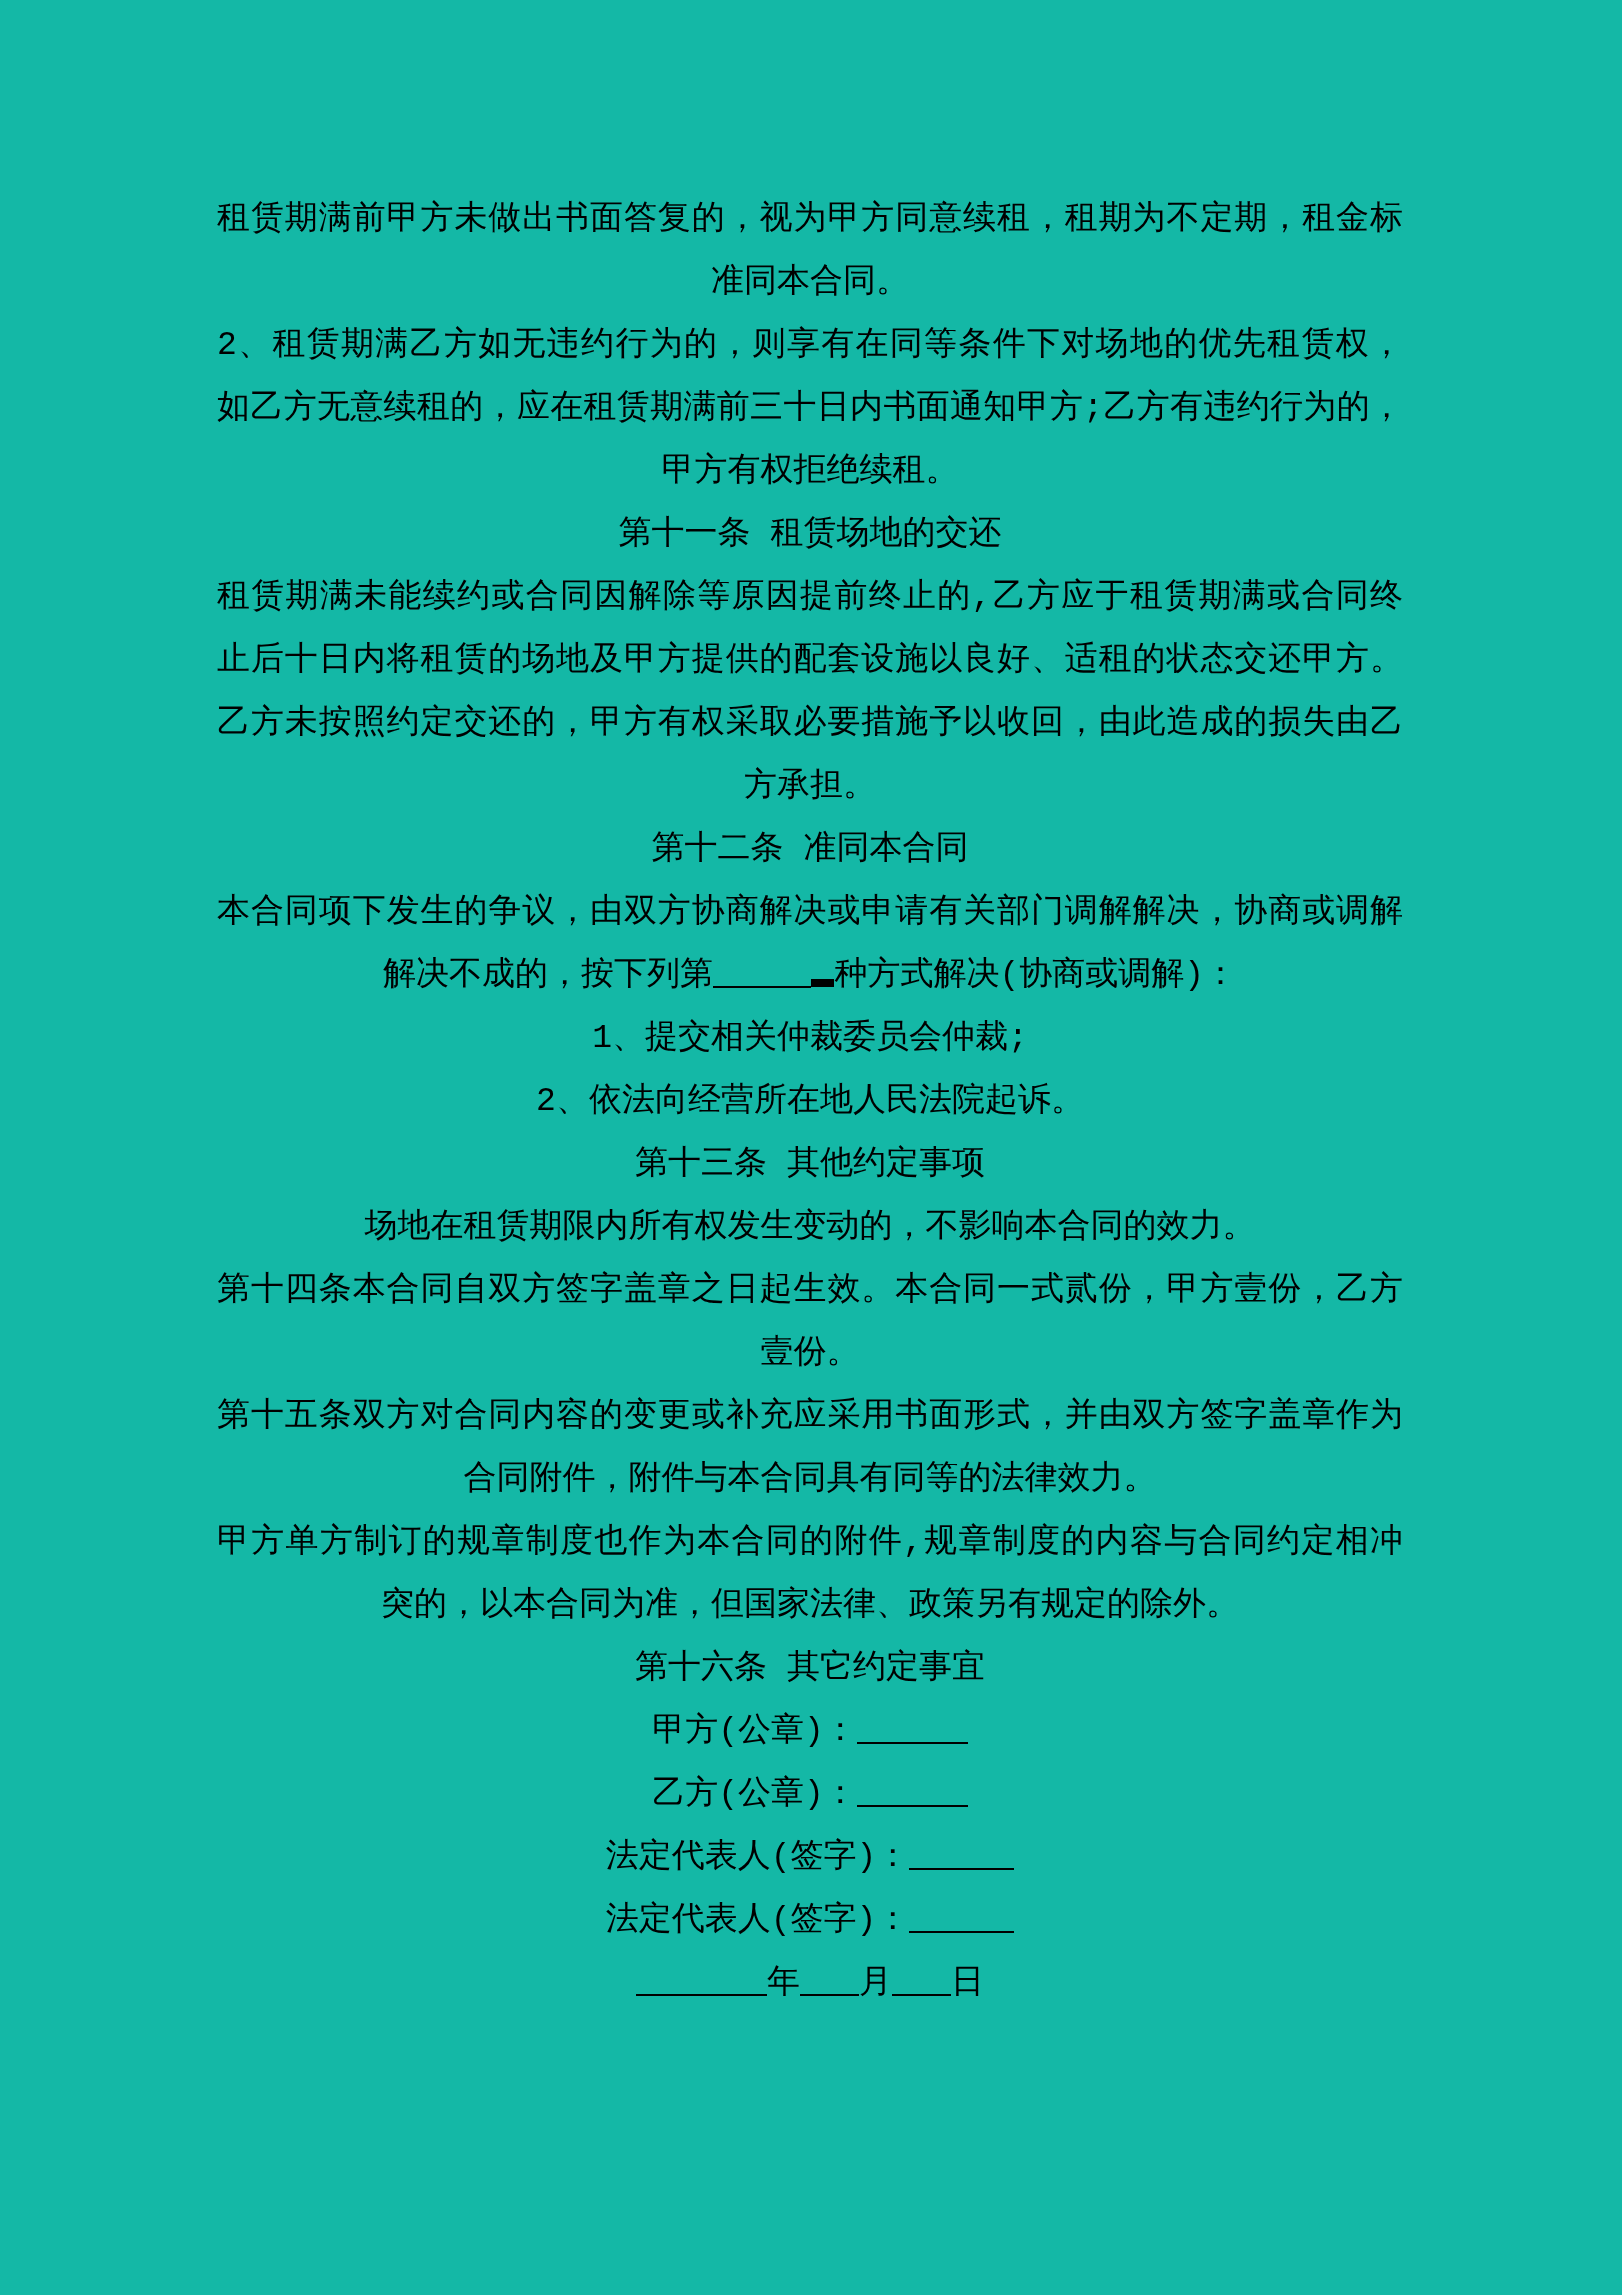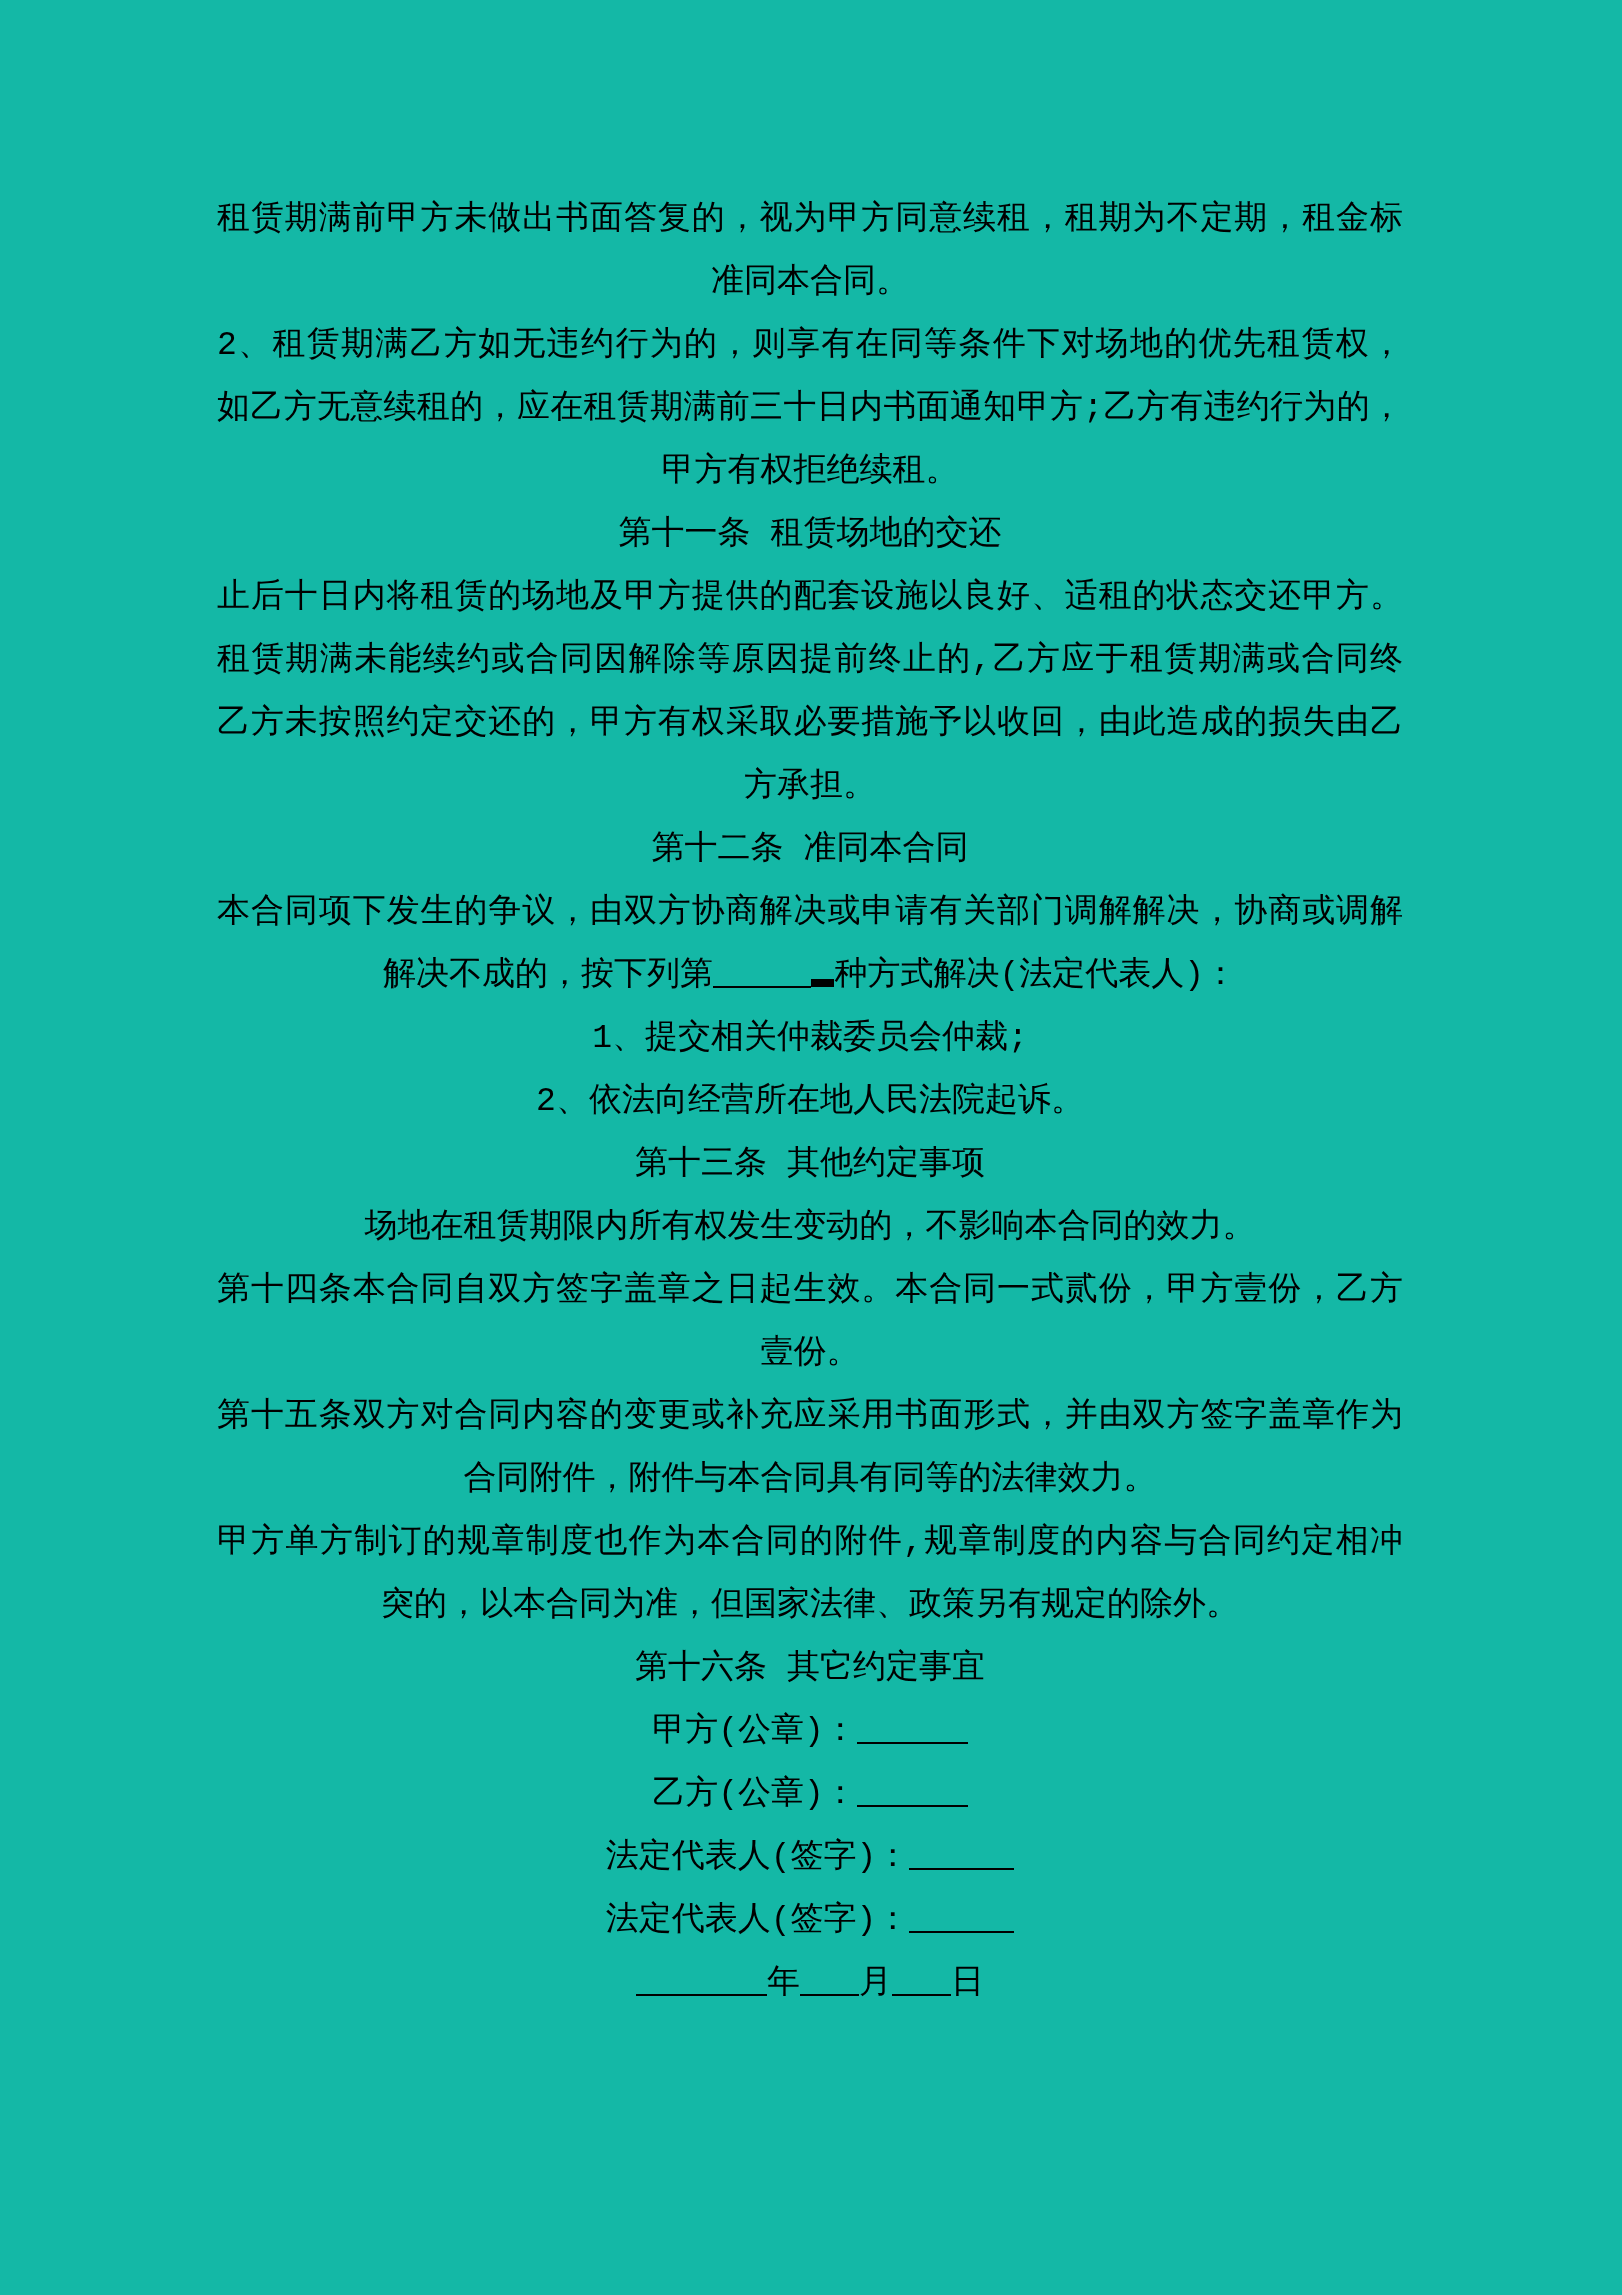--- a/index.html
+++ b/index.html
@@ -50,27 +50,27 @@
 <body>
 
 <div class="page">
   <div class="doc" id="doc">
       <div class="line j"><span>租赁期满前甲方未做出书面答复的，视为甲方同意续租，租期为不定期，租金标</span></div>
       <div class="line"><span>准同本合同。</span></div>
       <div class="line j"><span>2、租赁期满乙方如无违约行为的，则享有在同等条件下对场地的优先租赁权，</span></div>
       <div class="line j"><span>如乙方无意续租的，应在租赁期满前三十日内书面通知甲方;乙方有违约行为的，</span></div>
       <div class="line"><span>甲方有权拒绝续租。</span></div>
       <div class="line"><span>第十一条 租赁场地的交还</span></div>
+      <div class="line j"><span>租赁期满未能续约或合同因解除等原因提前终止的,乙方应于租赁期满或合同终</span></div>
       <div class="line j"><span>止后十日内将租赁的场地及甲方提供的配套设施以良好、适租的状态交还甲方。</span></div>
-      <div class="line j"><span>租赁期满未能续约或合同因解除等原因提前终止的,乙方应于租赁期满或合同终</span></div>
       <div class="line j"><span>乙方未按照约定交还的，甲方有权采取必要措施予以收回，由此造成的损失由乙</span></div>
       <div class="line"><span>方承担。</span></div>
       <div class="line"><span>第十二条 准同本合同</span></div>
       <div class="line j"><span>本合同项下发生的争议，由双方协商解决或申请有关部门调解解决，协商或调解</span></div>
-      <div class="line"><span>解决不成的，按下列第</span><span class="blank" style="width: 98px;"></span><span class="blank thick" style="width: 23.6px;"></span><span>种方式解决(法定代表人)：</span></div>
+      <div class="line"><span>解决不成的，按下列第</span><span class="blank" style="width: 98px;"></span><span class="blank thick" style="width: 23.6px;"></span><span>种方式解决(协商或调解)：</span></div>
       <div class="line"><span>1、提交相关仲裁委员会仲裁;</span></div>
       <div class="line"><span>2、依法向经营所在地人民法院起诉。</span></div>
       <div class="line"><span>第十三条 其他约定事项</span></div>
       <div class="line"><span>场地在租赁期限内所有权发生变动的，不影响本合同的效力。</span></div>
       <div class="line j"><span>第十四条本合同自双方签字盖章之日起生效。本合同一式贰份，甲方壹份，乙方</span></div>
       <div class="line"><span>壹份。</span></div>
       <div class="line j"><span>第十五条双方对合同内容的变更或补充应采用书面形式，并由双方签字盖章作为</span></div>
       <div class="line"><span>合同附件，附件与本合同具有同等的法律效力。</span></div>
       <div class="line j"><span>甲方单方制订的规章制度也作为本合同的附件,规章制度的内容与合同约定相冲</span></div>
       <div class="line"><span>突的，以本合同为准，但国家法律、政策另有规定的除外。</span></div>

